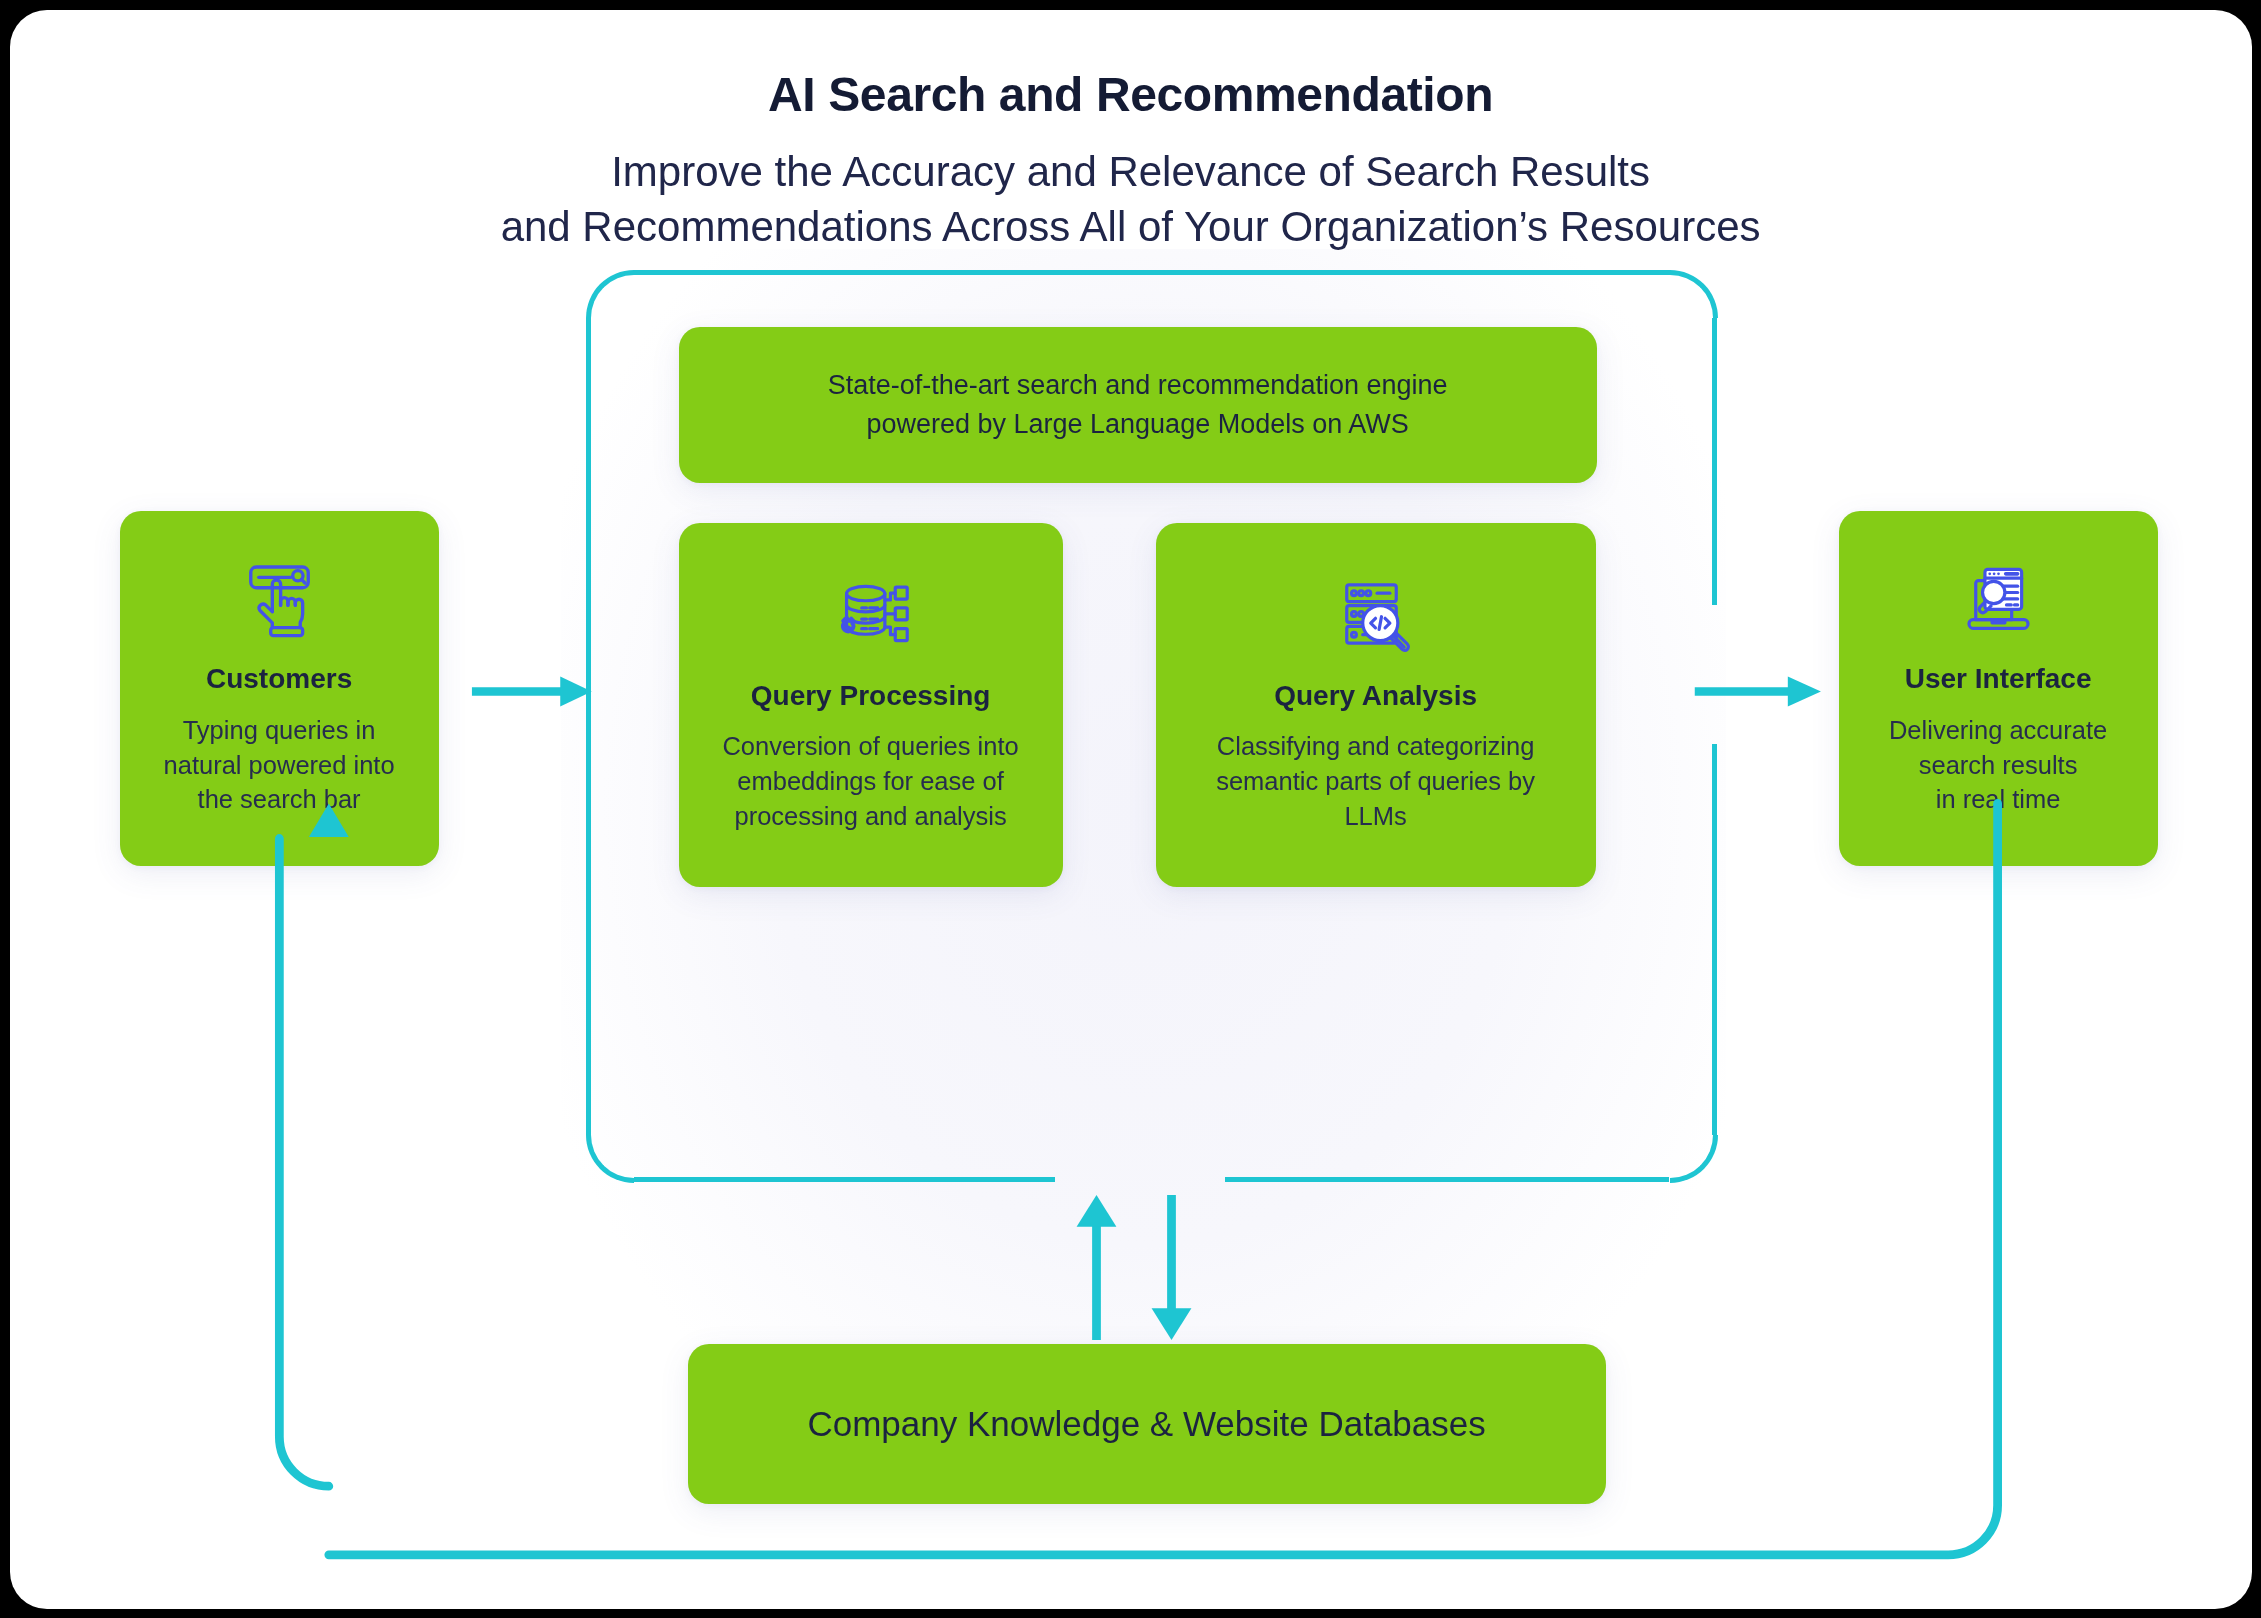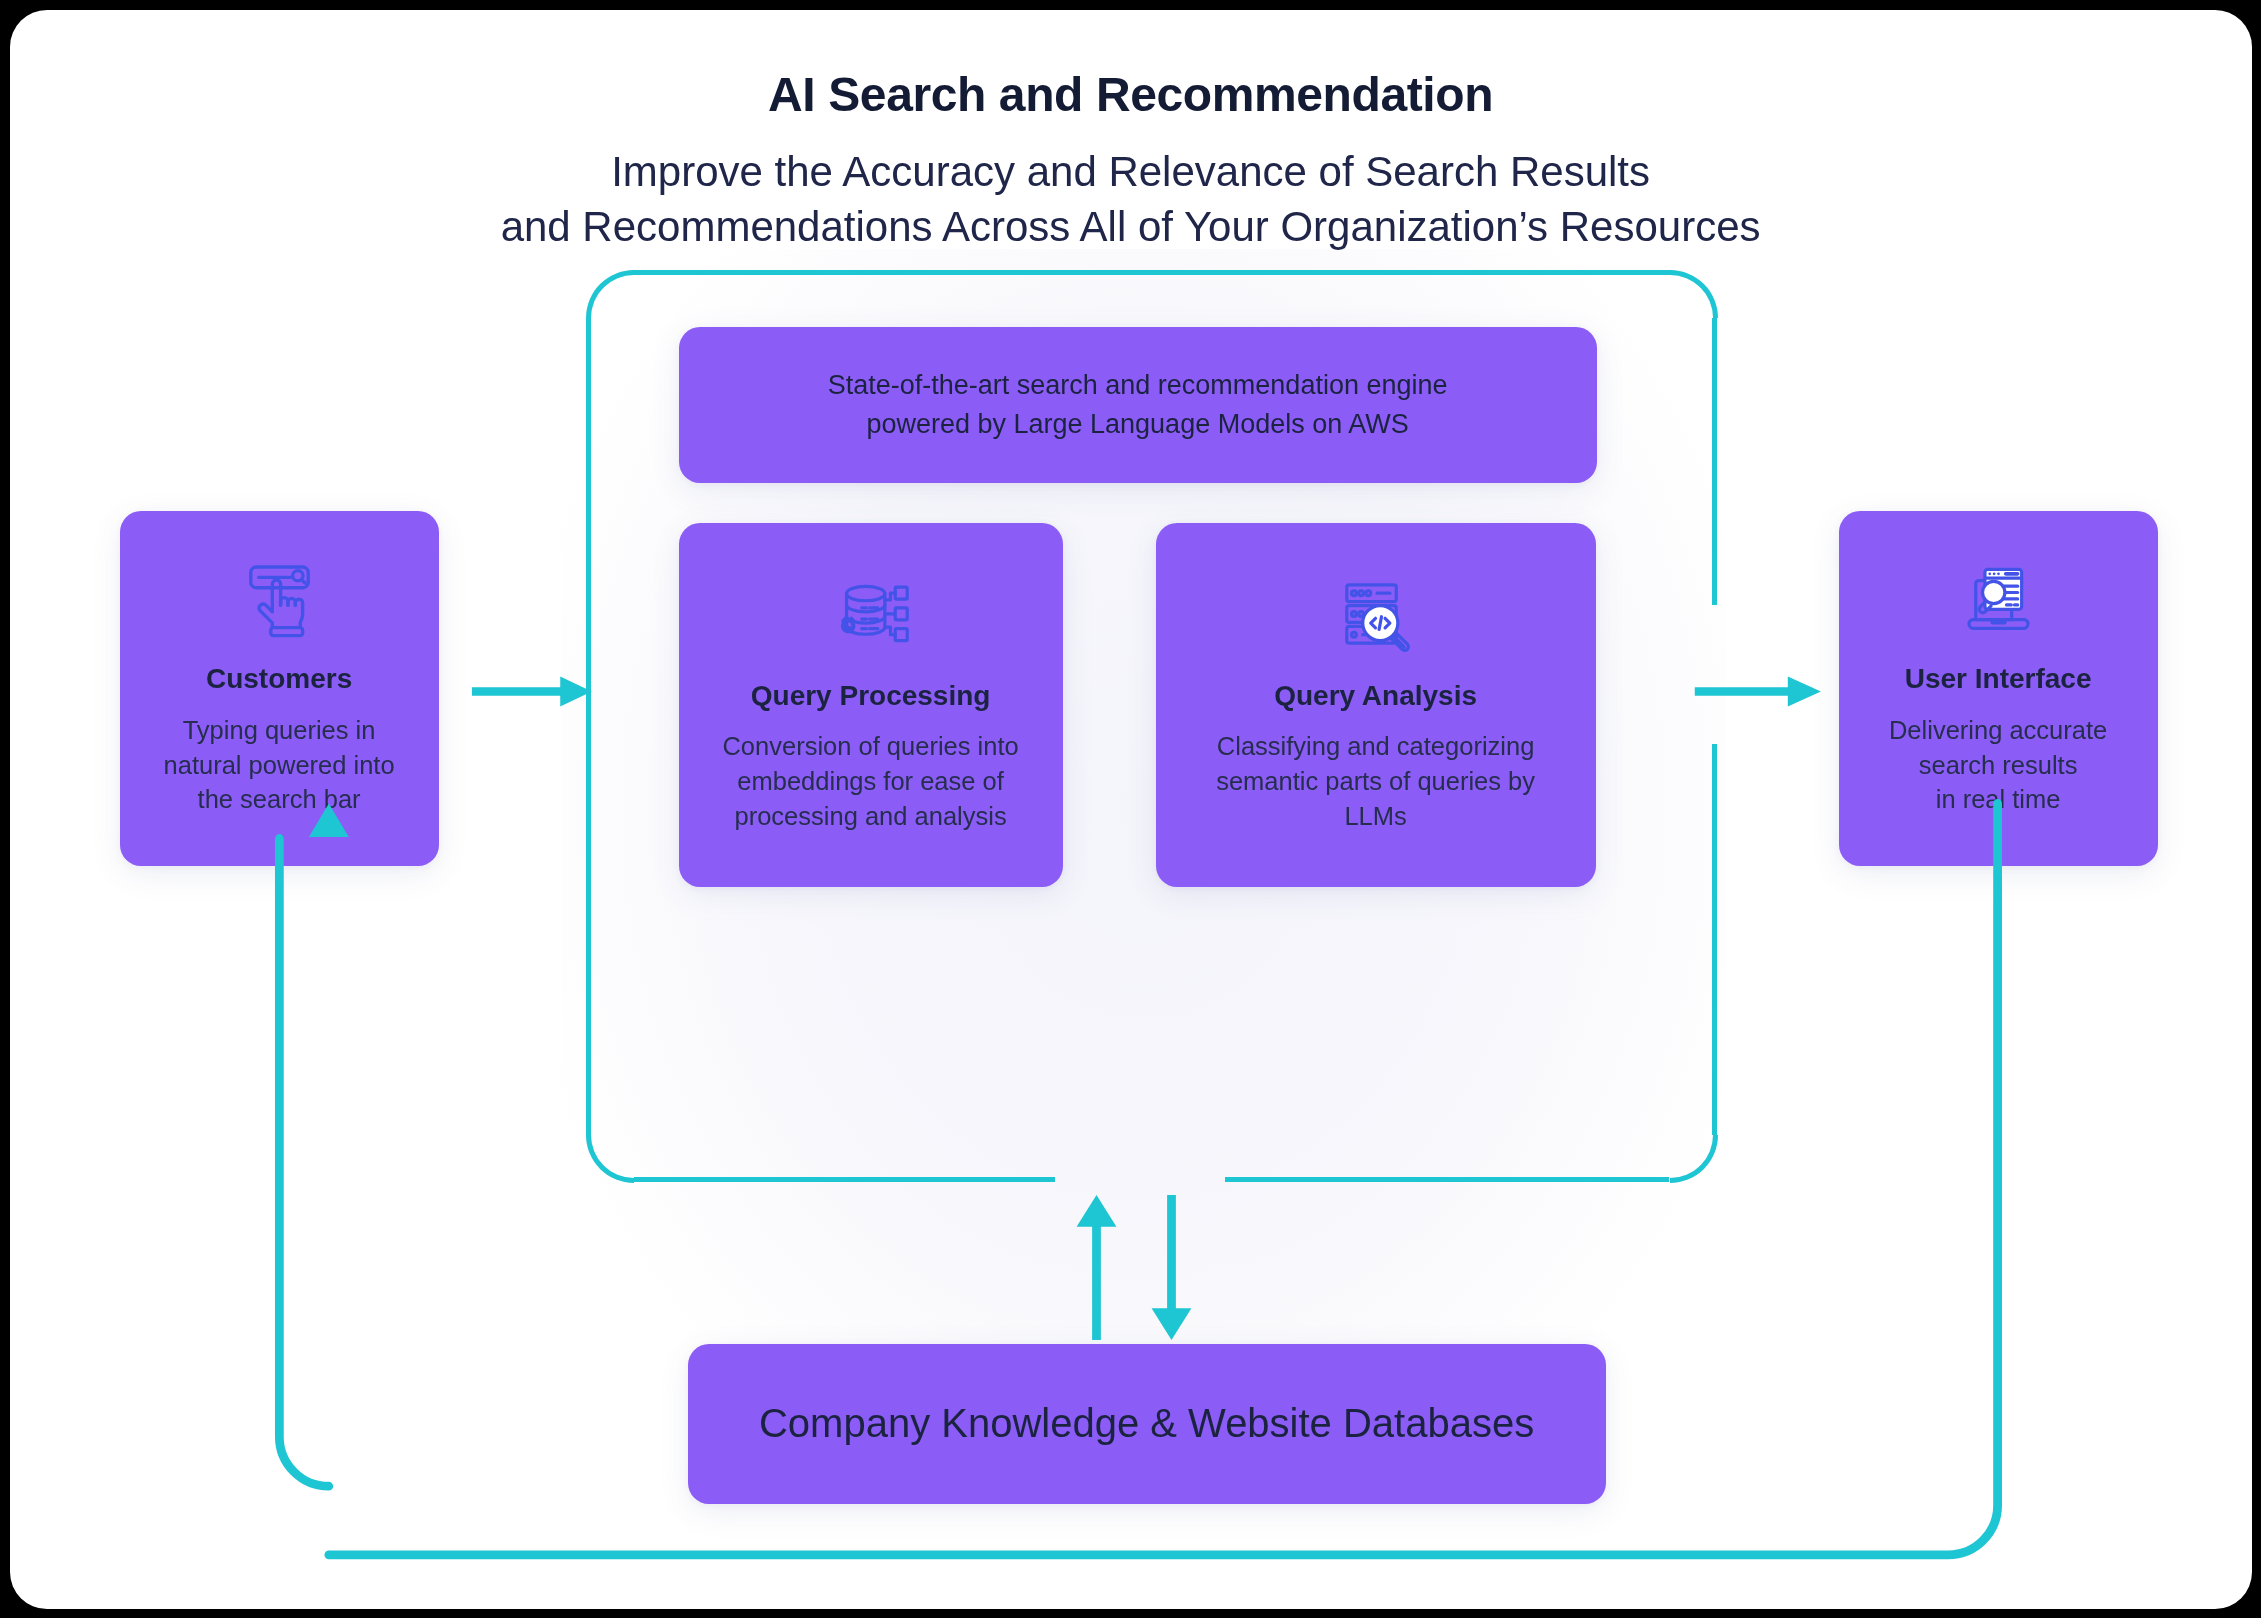--- a/index.html
+++ b/index.html
@@ -60,21 +60,21 @@
   
   .frame-piece { position: absolute; background: #1ec5d2; }
   .frame-corner {
     position: absolute;
     border: 5.6px solid #1ec5d2;
   }
 
   
   .card {
     position: absolute;
-    background: #8b5cf6;
+    background: #84cc16;
     border-radius: 21px;
     box-shadow: 0 8px 30px rgba(76, 86, 160, 0.10), 0 1.6px 6.4px rgba(76,86,160,0.05);
     box-sizing: border-box;
   }
   .card-inner {
     display: flex;
     flex-direction: column;
     align-items: center;
     justify-content: center;
     height: 100%;
@@ -99,21 +99,21 @@
   }
   .band-text {
     font-size: 27px;
     font-weight: 400;
     color: #1b2340;
     line-height: 1.42;
     text-align: center;
     white-space: pre-line;
   }
   .db-text {
-    font-size: 40px;
+    font-size: 35px;
     font-weight: 500;
     color: #1b2340;
     text-align: center;
   }
 
   
   .conn { position: absolute; }
   .conn svg { display: block; overflow: visible; }
 </style>
 </head>

